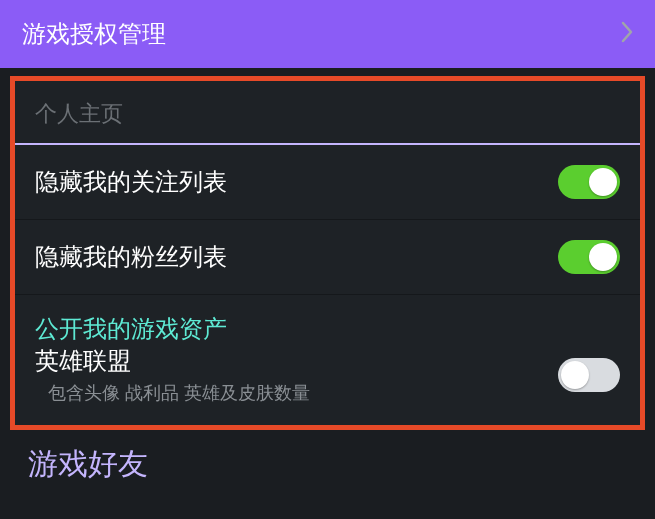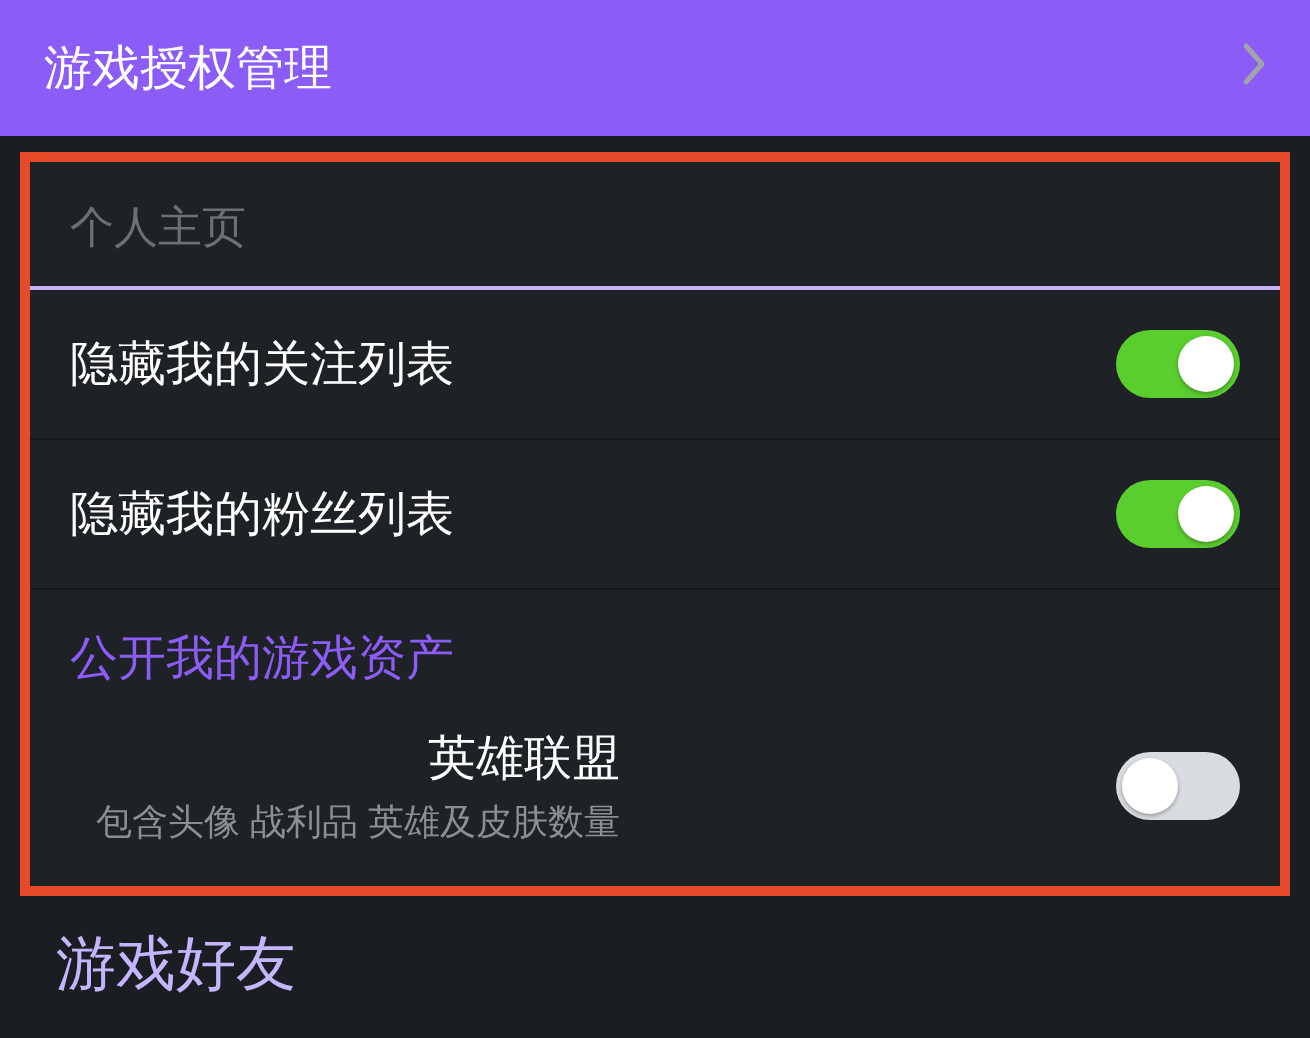--- a/index.html
+++ b/index.html
@@ -53,28 +53,27 @@
       color: #ffffff;
     }
     .row-asset {
       display: flex;
       flex-direction: column;
       padding: 18px 20px 20px 20px;
       border-bottom: none;
     }
     .row-asset-top {
       font-size: 24px;
-      color: #8b5cf6;
-      margin-bottom: 18px;
+      color: #5eead4;
+      margin-bottom: 0;
     }
     .row-asset-bottom {
       display: flex;
       align-items: center;
       justify-content: space-between;
-      text-align: right;
     }
     .asset-sub-wrap {
       display: flex;
       flex-direction: column;
     }
     .asset-name {
       font-size: 24px;
       color: #ffffff;
       margin-bottom: 4px;
     }

